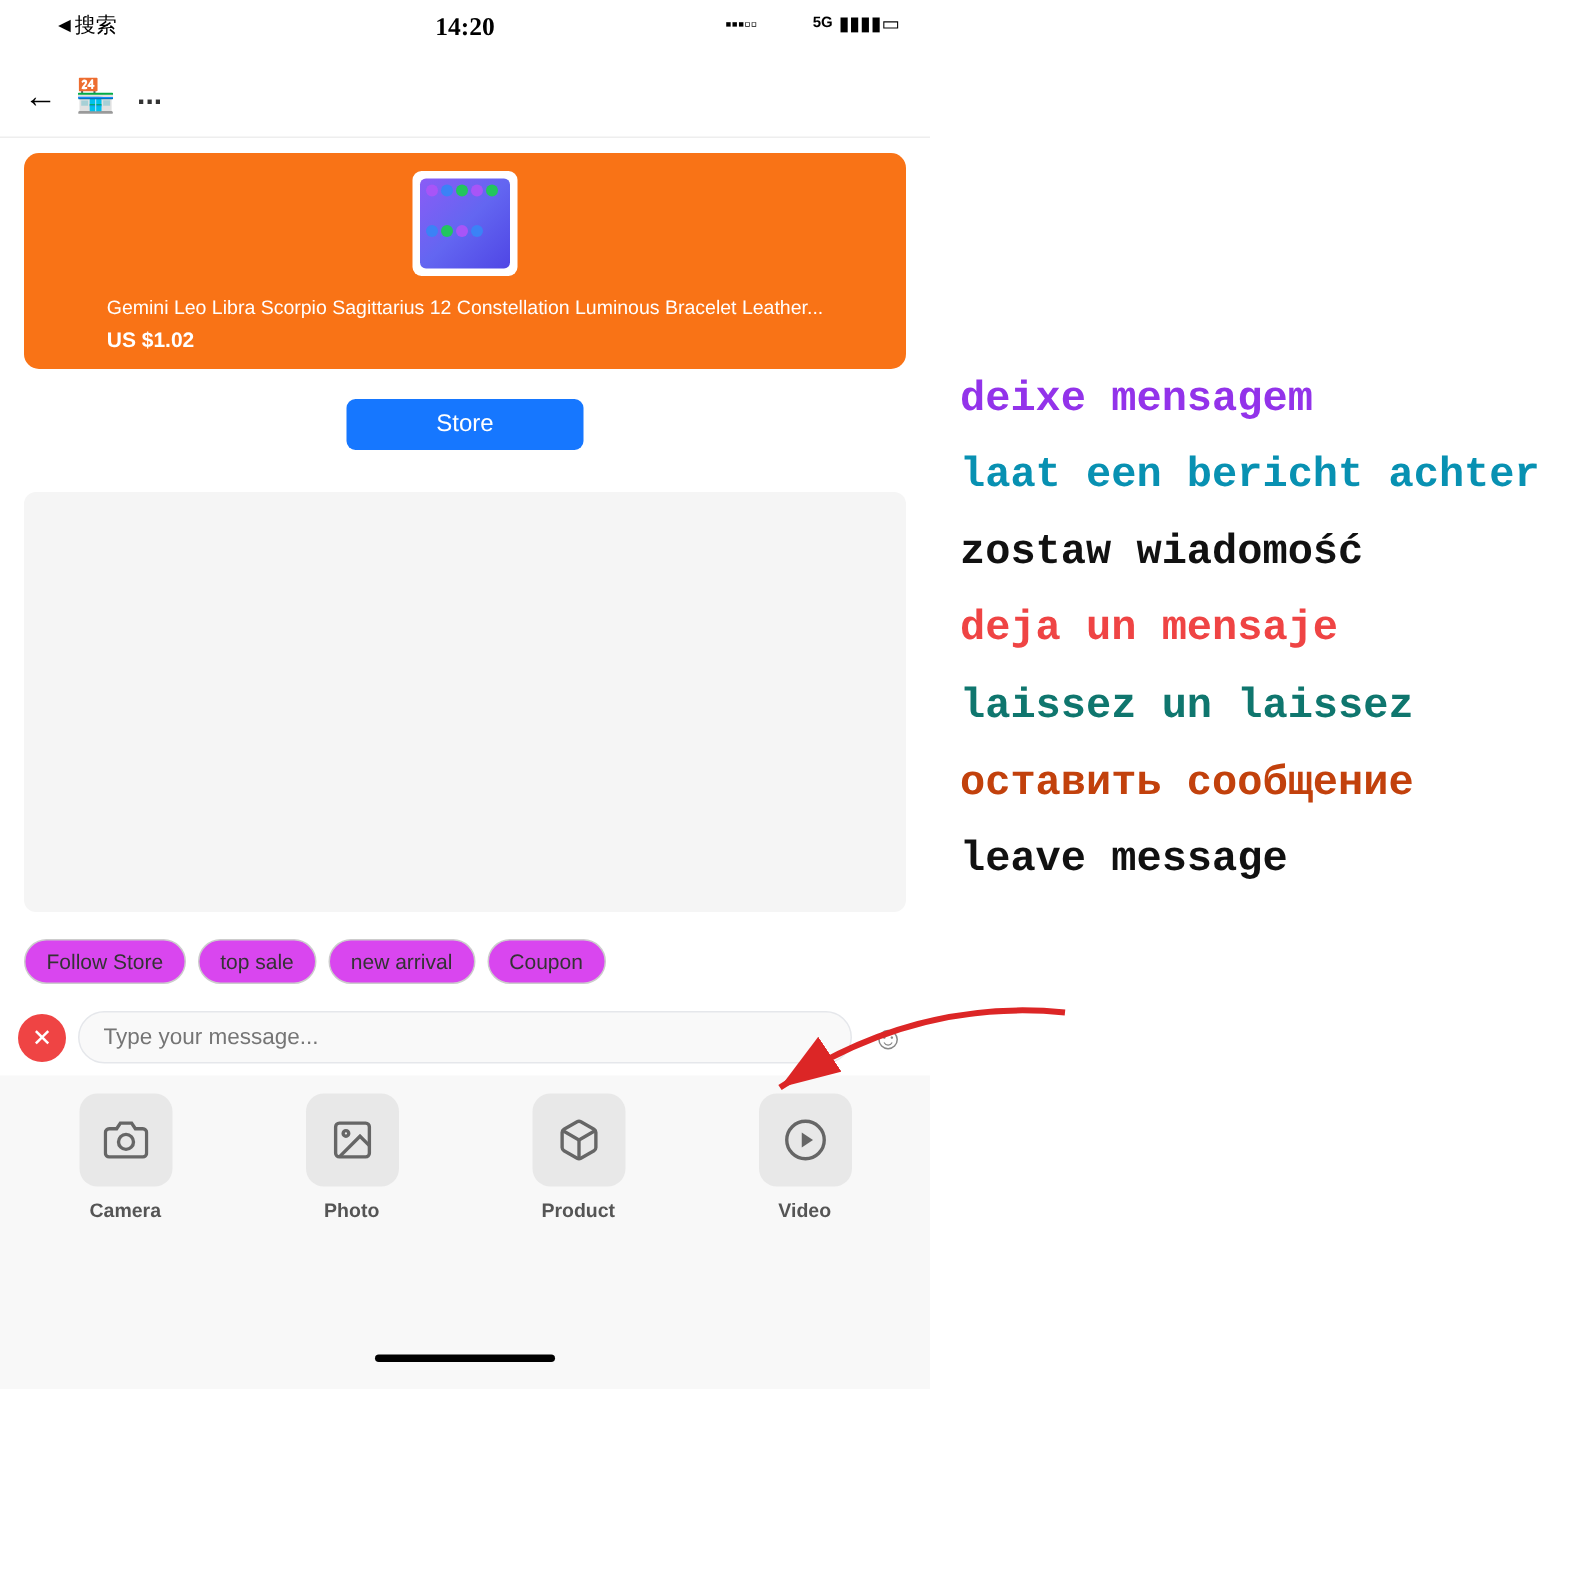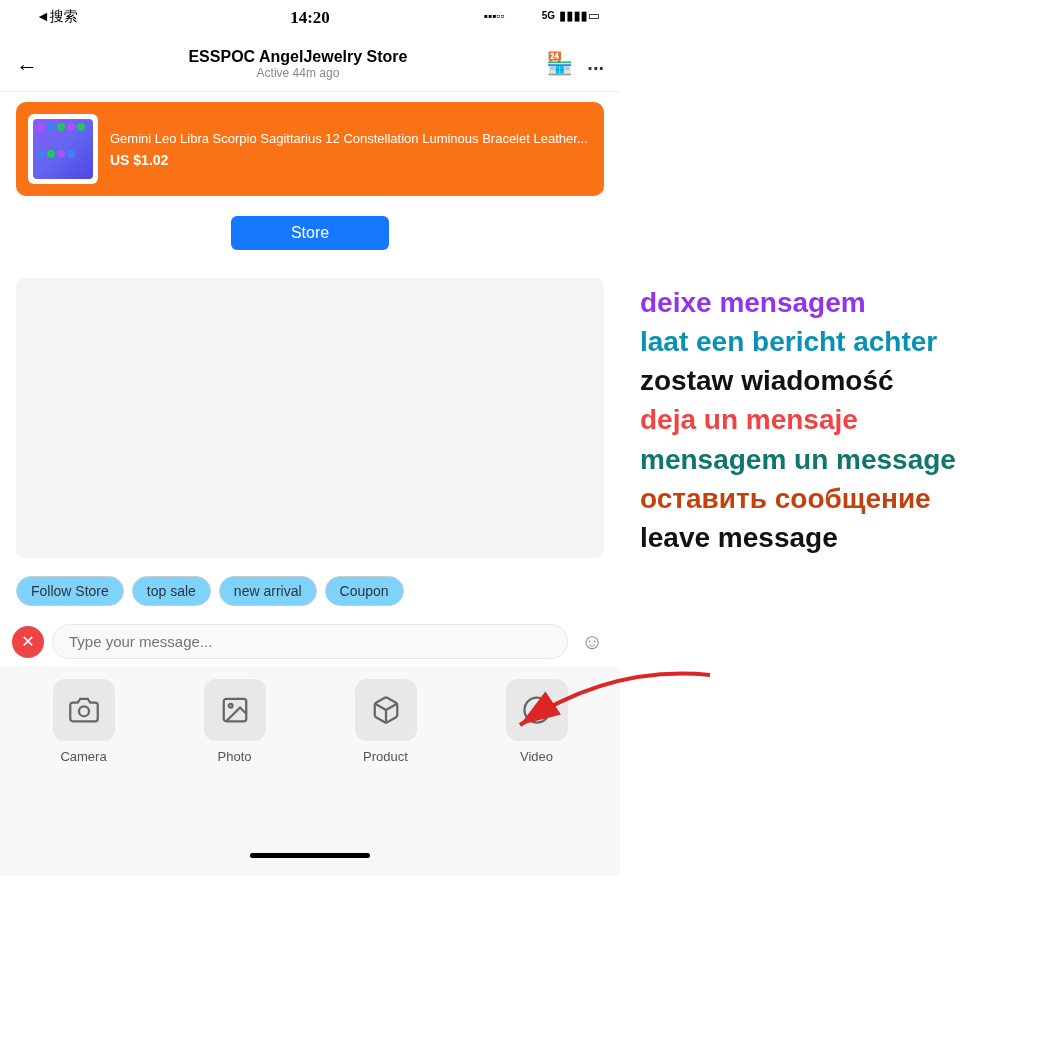--- a/index.html
+++ b/index.html
@@ -100,20 +100,21 @@
     }
 
     .product-card {
       background: #f97316;
       border-radius: 10px;
       padding: 12px;
       display: flex;
       align-items: center;
       gap: 12px;
       margin-bottom: 10px;
+      flex-direction: column;
     }
     .product-image-placeholder {
       width: 70px;
       height: 70px;
       background: #fff;
       border-radius: 6px;
       display: flex;
       flex-direction: column;
       align-items: center;
       justify-content: center;
@@ -185,21 +186,21 @@
       gap: 8px;
       padding: 10px 16px;
       overflow-x: auto;
     }
     .chip {
       border: 1px solid #ccc;
       border-radius: 20px;
       padding: 6px 14px;
       font-size: 14px;
       color: #333;
-      background: #7dd3fc;
+      background: #d946ef;
       white-space: nowrap;
       cursor: pointer;
     }
 
     
     .message-input-row {
       display: flex;
       align-items: center;
       padding: 8px 12px;
       gap: 8px;
@@ -238,20 +239,21 @@
       cursor: pointer;
       color: #888;
     }
 
     
     .media-options {
       display: flex;
       padding: 12px 16px;
       background: #f8f8f8;
       gap: 16px;
+      font-weight: bold;
     }
     .media-item {
       flex: 1;
       display: flex;
       flex-direction: column;
       align-items: center;
       gap: 8px;
       cursor: pointer;
     }
     .media-icon-circle {
@@ -287,20 +289,22 @@
       position: absolute;
       right: 0;
       top: 0;
       width: 430px;
       height: 840px;
       display: flex;
       flex-direction: column;
       justify-content: center;
       align-items: flex-start;
       padding: 40px 20px;
+      gap: 12px;
+      font-family: Liberation Mono, monospace;
     }
 
     .annotation-line {
       font-size: 28px;
       font-weight: 700;
       line-height: 1.4;
     }
 
     .ann-purple { color: #9333ea; }
     .ann-teal { color: #0891b2; }
@@ -322,24 +326,20 @@
     </div>
     <div class="status-icons">
       <span style="font-size:12px;">▪▪▪▫▫</span>
       <span style="font-size:10px; font-weight:600;margin-left:33px;">5G</span>
       <span style="font-size:13px;">▮▮▮▮▭</span>
     </div>
   </div>
 
   <div class="header">
     <span class="back-arrow">←</span>
-    <div class="store-info">
-      <div class="store-name">ESSPOC AngelJewelry Store</div>
-      <div class="store-active">Active 44m ago</div>
-    </div>
     <div class="header-icons">
       <span class="store-icon">🏪</span>
       <span class="more-icon">...</span>
     </div>
   </div>
 
   <div style="padding: 10px 16px;">
 
     <div class="product-card">
       <div class="product-image-placeholder">
@@ -425,21 +425,21 @@
   <div style="height: 100px; background: #f8f8f8; position: relative;">
     <div class="bottom-bar"></div>
   </div>
 </div>
 
 <div class="right-panel">
   <div class="annotation-line ann-purple">deixe mensagem</div>
   <div class="annotation-line ann-teal">laat een bericht achter</div>
   <div class="annotation-line ann-black">zostaw wiadomość</div>
   <div class="annotation-line ann-darkblue">deja un mensaje</div>
-  <div class="annotation-line ann-darkteal">mensagem un message</div>
+  <div class="annotation-line ann-darkteal">laissez un laissez</div>
   <div class="annotation-line ann-orange">оставить сообщение</div>
   <div class="annotation-line ann-darkbold" style="font-size:28px;">leave message</div>
 </div>
 
 <svg style="position:absolute; bottom:295px; left:460px; width:260px; height:100px; pointer-events:none;" viewBox="0 0 260 100">
   <defs>
     <marker id="arrowhead" markerWidth="10" markerHeight="7" refX="10" refY="3.5" orient="auto">
       <polygon points="0 0, 10 3.5, 0 7" fill="#dc2626"></polygon>
     </marker>
   </defs>

